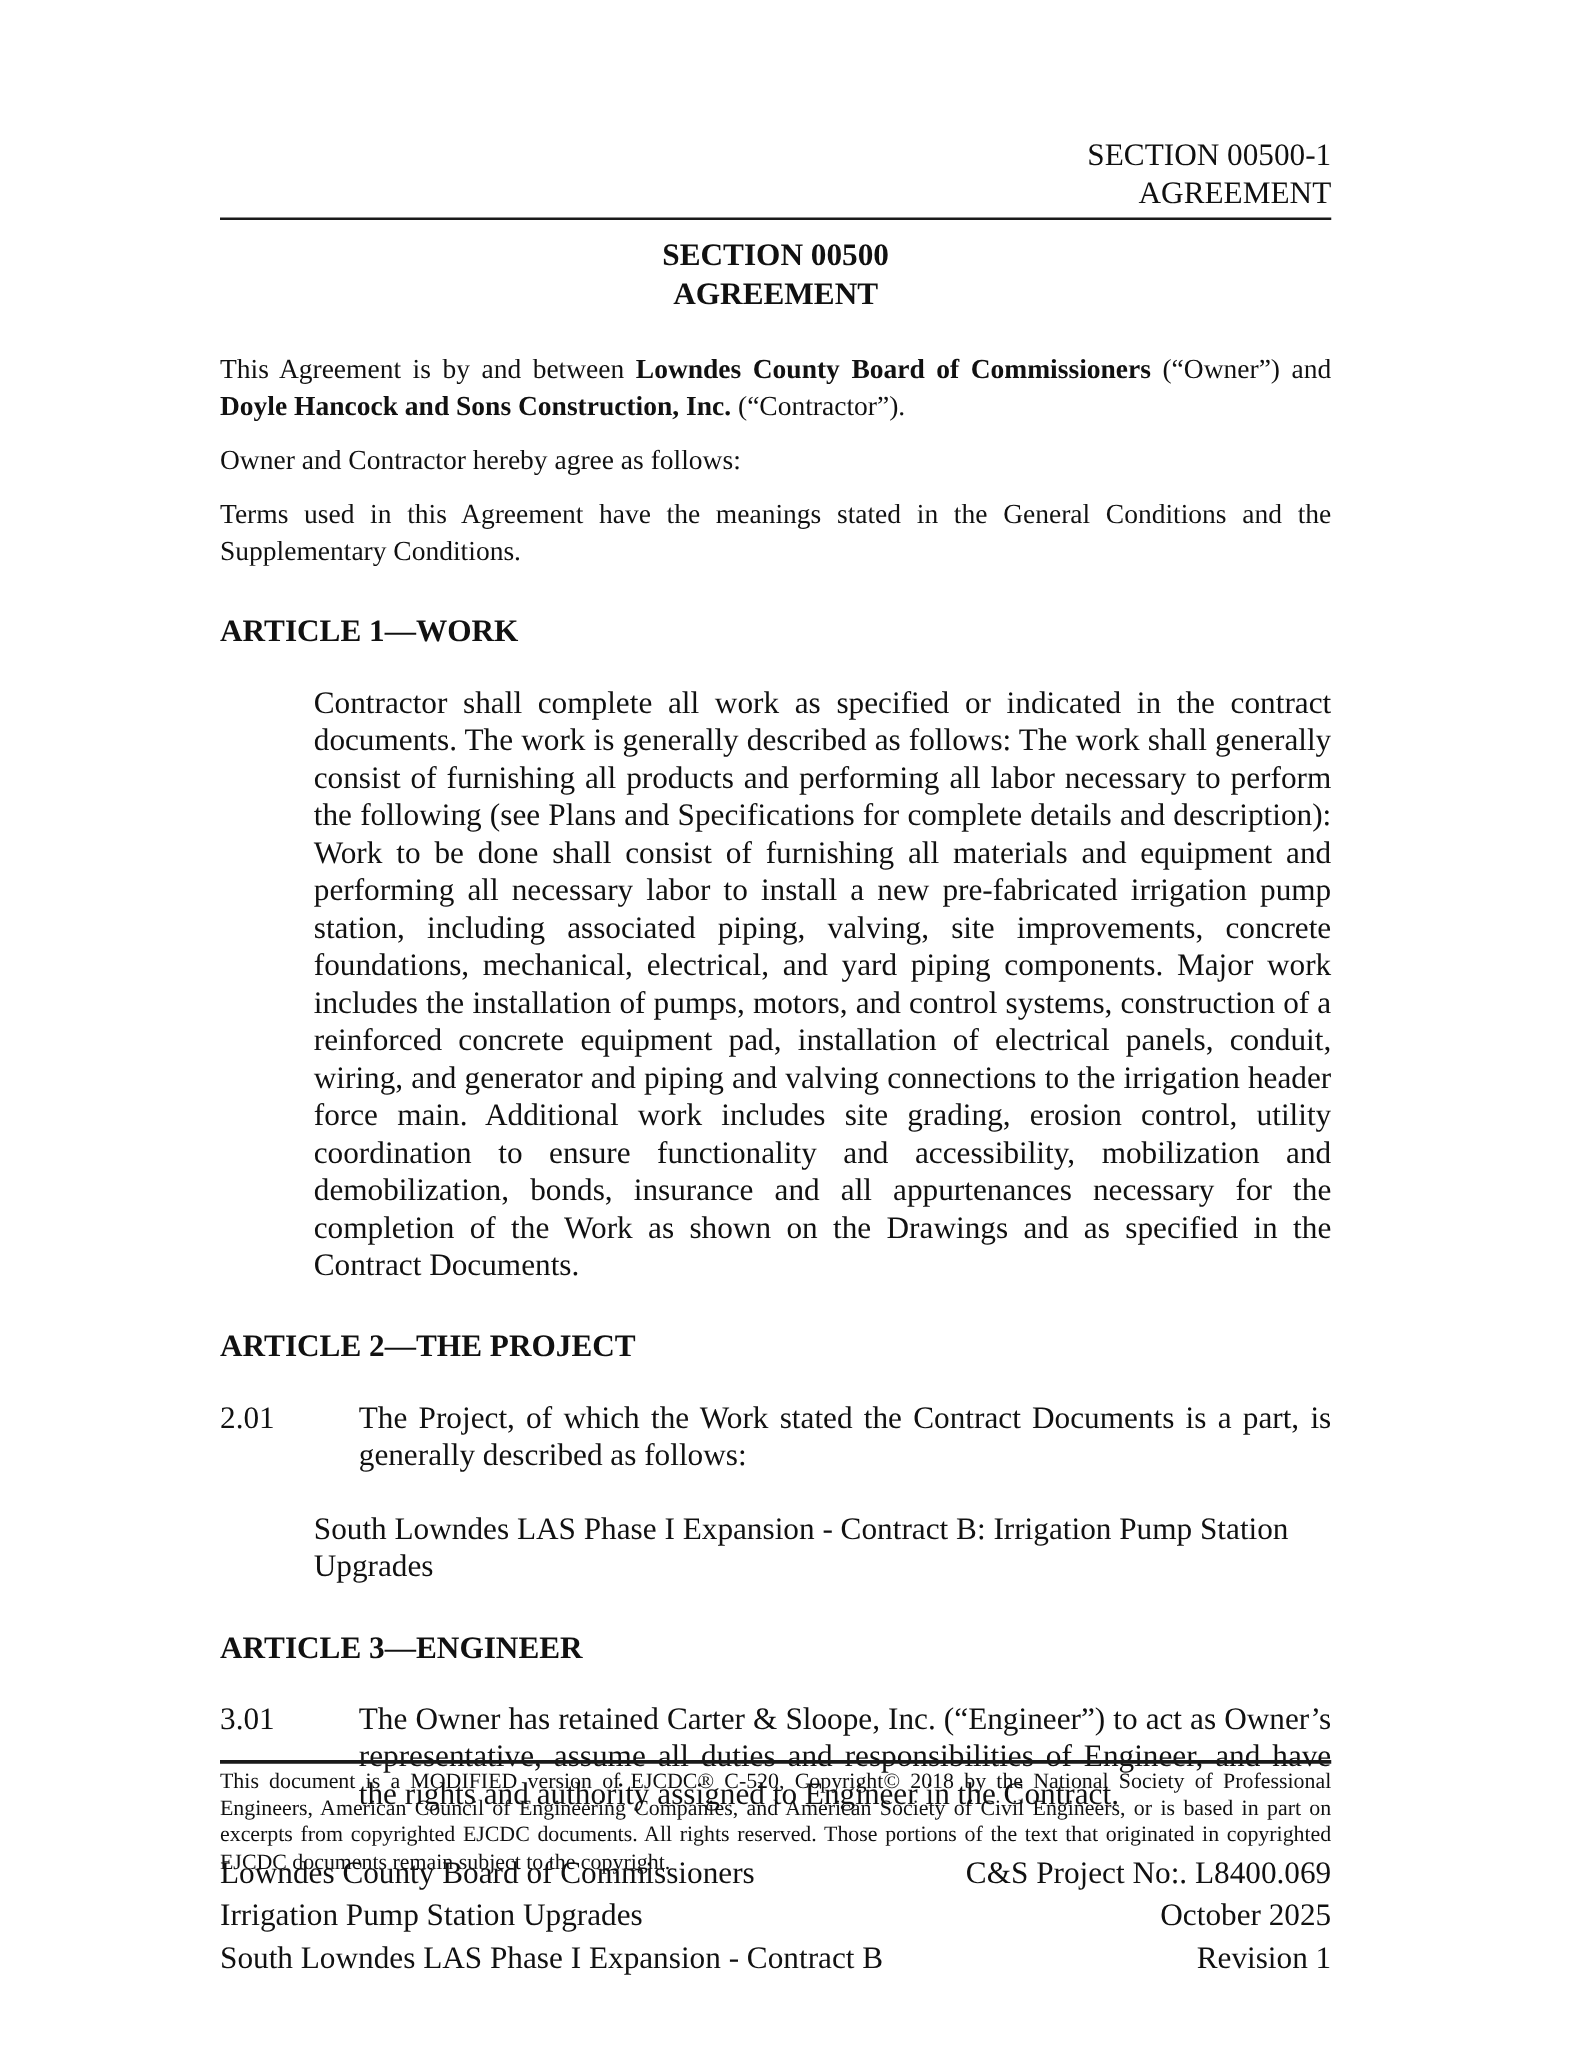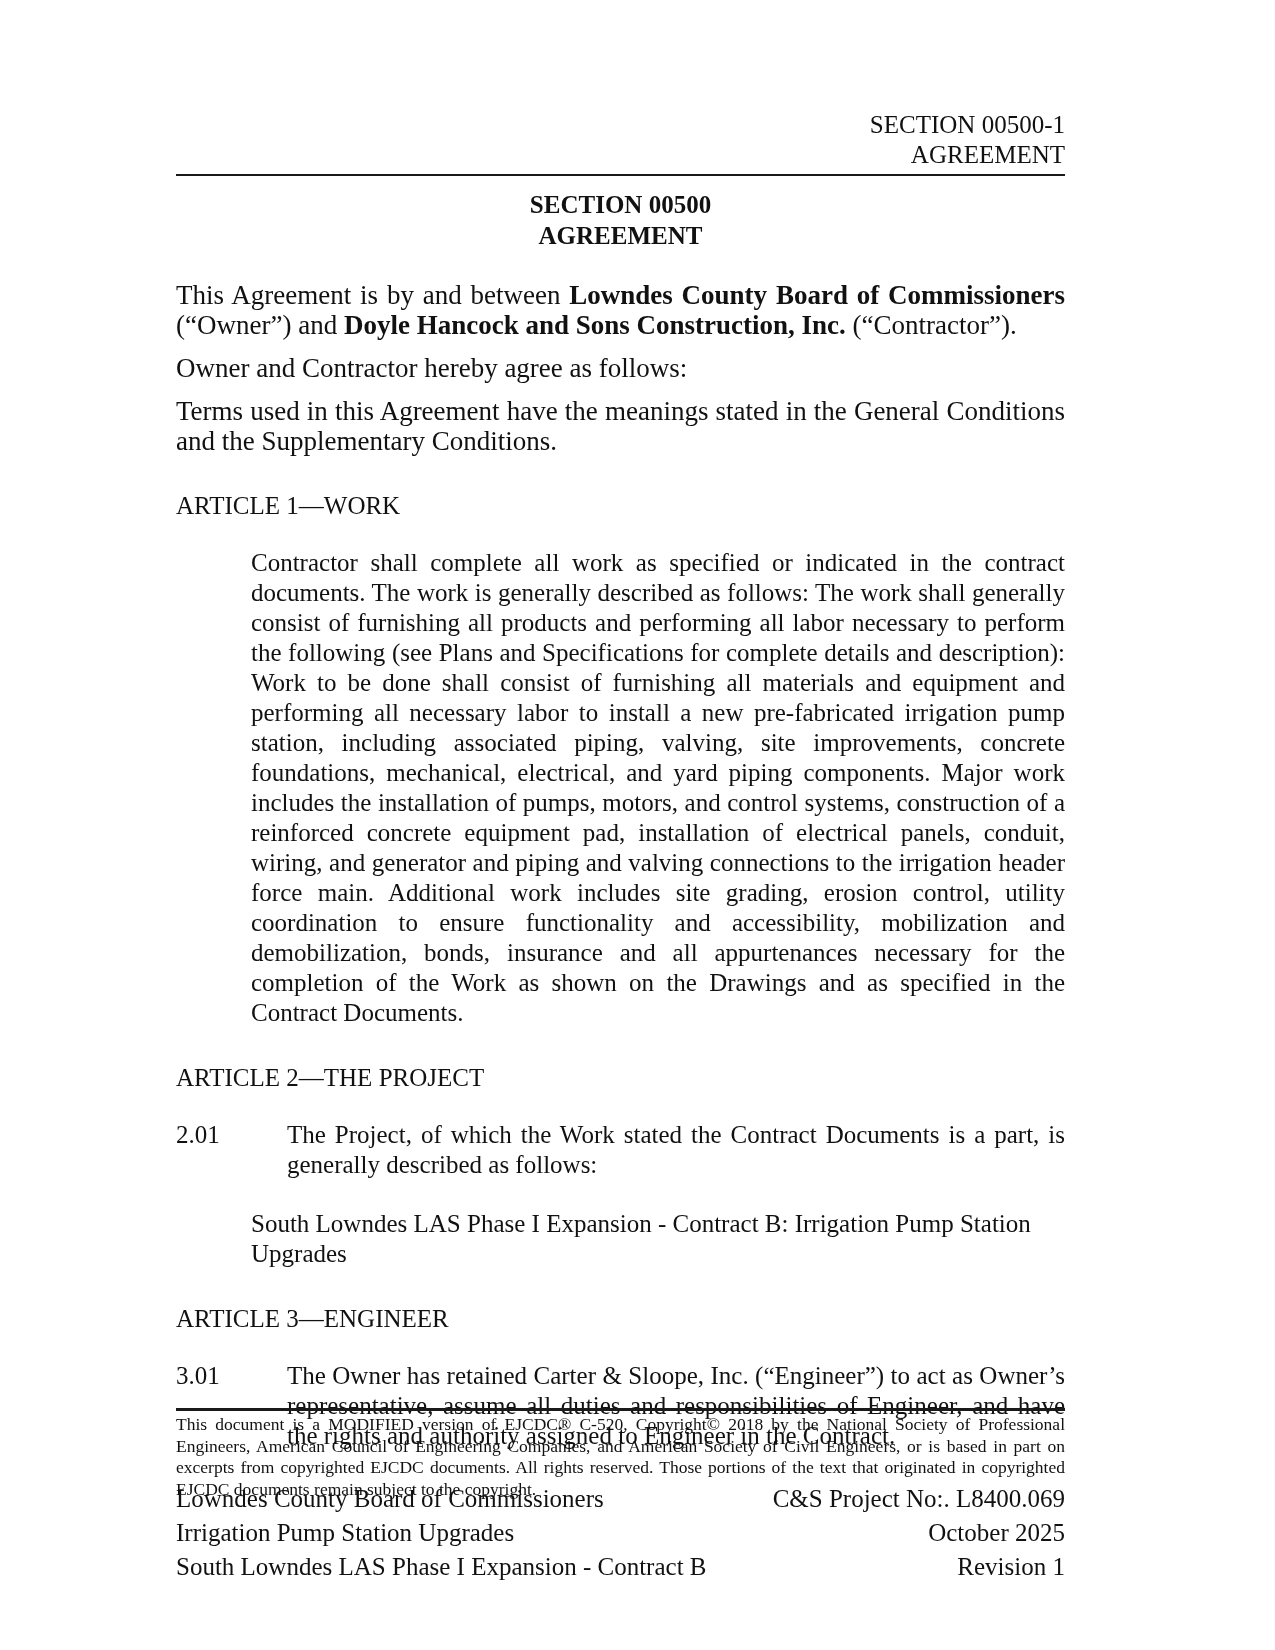--- a/index.html
+++ b/index.html
@@ -30,32 +30,32 @@
     border-top: 2px solid #1a1a1a;
   }
   .doc-title {
     margin-top: 13px;
     text-align: center;
     font-weight: 700;
     font-size: 25px;
     line-height: 31px;
   }
   .para {
-    font-size: 27px;
+    font-size: 22px;
     line-height: 30px;
     text-align: justify;
     margin: 13px 0 0 0;
   }
   .para.first { margin-top: 29px; }
   .para.no-justify { text-align: left; }
   .article-heading {
     margin-top: 35px;
     font-size: 25px;
     line-height: 30px;
-    font-weight: 400;
+    font-weight: 700;
   }
   .indent-para {
     margin-top: 27px;
     margin-left: 75px;
     font-size: 25px;
     line-height: 30px;
     text-align: justify;
   }
   .numbered-row {
     margin-top: 27px;

